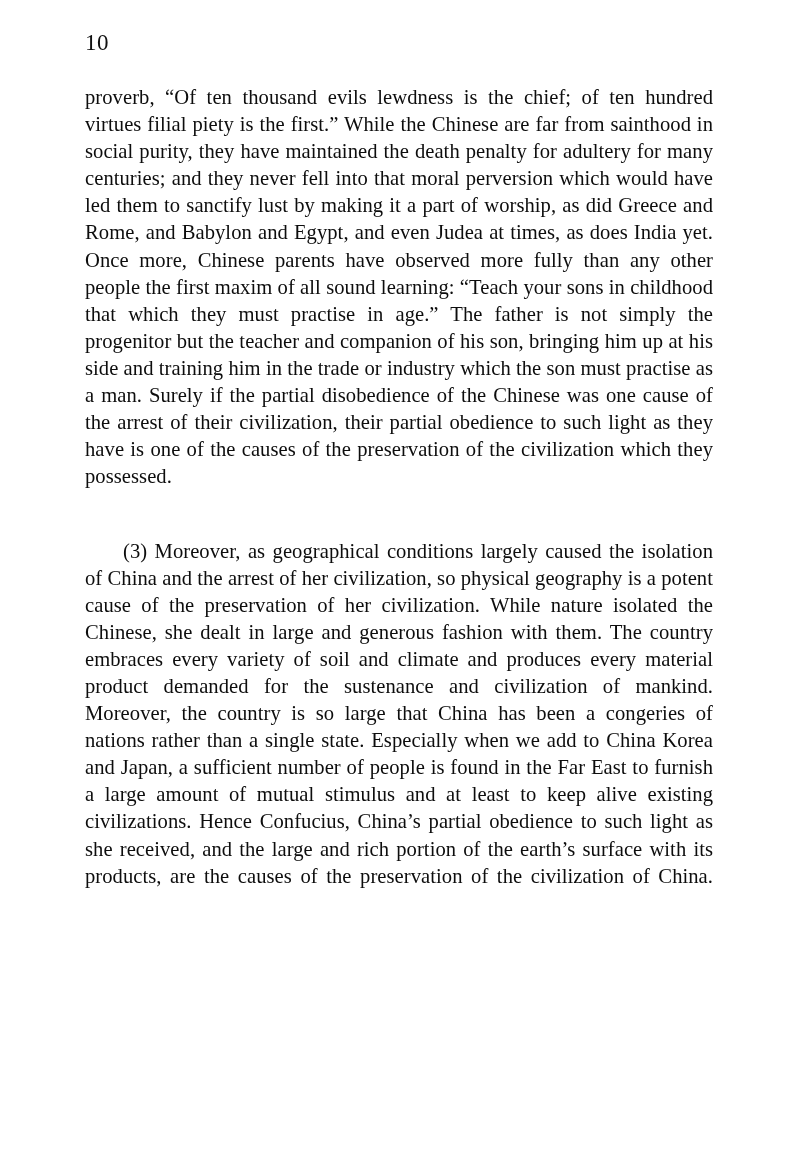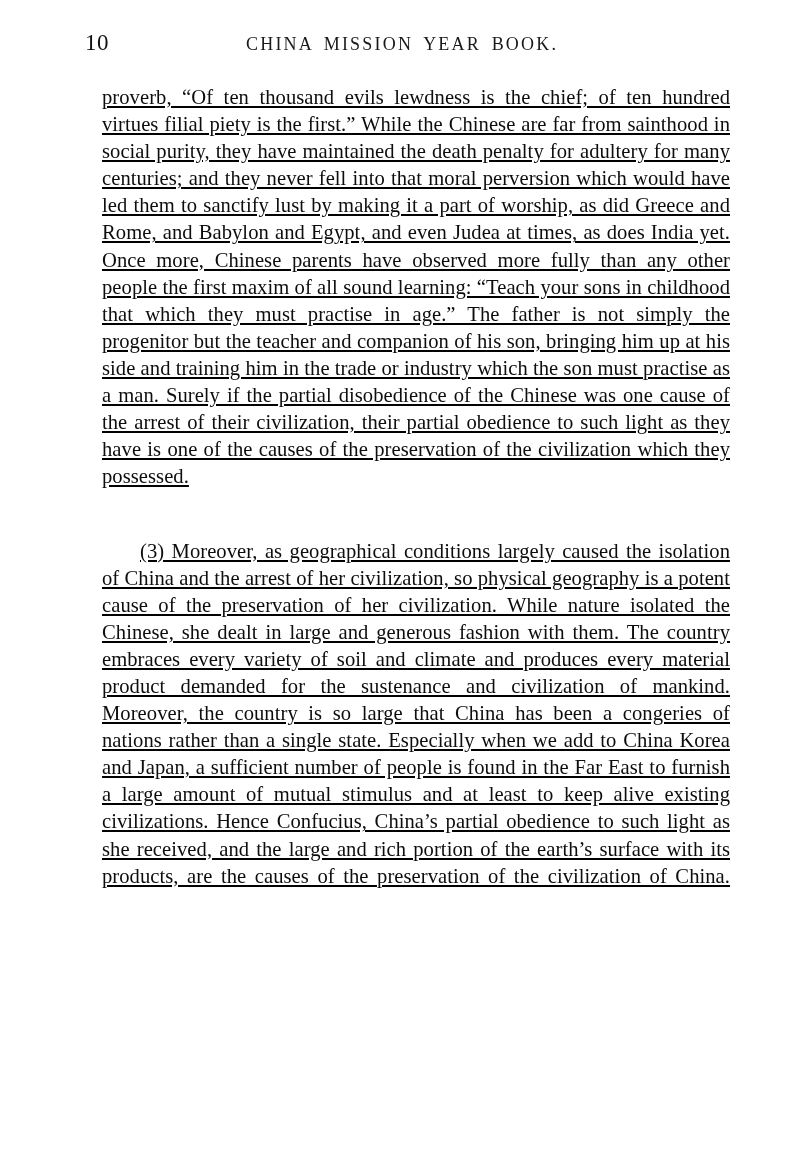--- a/index.html
+++ b/index.html
@@ -49,24 +49,23 @@
     line-height: 28px;
     letter-spacing: 2.2px;
     word-spacing: 4px;
     color: #1a1a1a;
     white-space: nowrap;
   }
 
   
   .textblock {
     position: absolute;
-    left: 102px;
+    left: 85px;
     top: 84px;
     width: 628px;
-    text-decoration: underline;
   }
   .para {
     margin: 0;
     font-size: 20.6px;
     line-height: 27.1px;
     text-align: justify;
     text-justify: inter-word;
     color: #0d0d0d;
     letter-spacing: 0.05px;
     hyphens: none;
@@ -82,21 +81,20 @@
     width: 100%;
   }
 </style>
 </head>
 <body>
 
 <div class="page">
 
   <div class="running-head">
     <span class="folio">10</span>
-    <span class="head-title">CHINA MISSION YEAR BOOK.</span>
   </div>
 
   <div class="textblock">
     <p class="para">proverb, “Of ten thousand evils lewdness is the chief; of ten hundred virtues filial piety is the first.”  While the Chinese are far from sainthood in social purity, they have maintained the death penalty for adultery for many centuries; and they never fell into that moral perversion which would have led them to sanctify lust by making it a part of worship, as did Greece and Rome, and Babylon and Egypt, and even Judea at times, as does India yet.  Once more, Chinese parents have observed more fully than any other people the first maxim of all sound learning: “Teach your sons in childhood that which they must practise in age.” The father is not simply the progenitor but the teacher and companion of his son, bringing him up at his side and training him in the trade or industry which the son must practise as a man.  Surely if the partial disobedience of the Chinese was one cause of the arrest of their civilization, their partial obedience to such light as they have is one of the causes of the preservation of the civilization which they possessed.</p>
     <p class="para indent">(3) Moreover, as geographical conditions largely caused the isolation of China and the arrest of her civilization, so physical geography is a potent cause of the preservation of her civilization.  While nature isolated the Chinese, she dealt in large and generous fashion with them.  The country embraces every variety of soil and climate and produces every material product demanded for the sustenance and civilization of mankind.  Moreover, the country is so large that China has been a congeries of nations rather than a single state.  Especially when we add to China Korea and Japan, a sufficient number of people is found in the Far East to furnish a large amount of mutual stimulus and at least to keep alive existing civilizations.  Hence Confucius, China’s partial obedience to such light as she received, and the large and rich portion of the earth’s surface with its products, are the causes of the preservation of the civilization of China.</p>
   </div>
 
 </div>
 
 </body></html>

